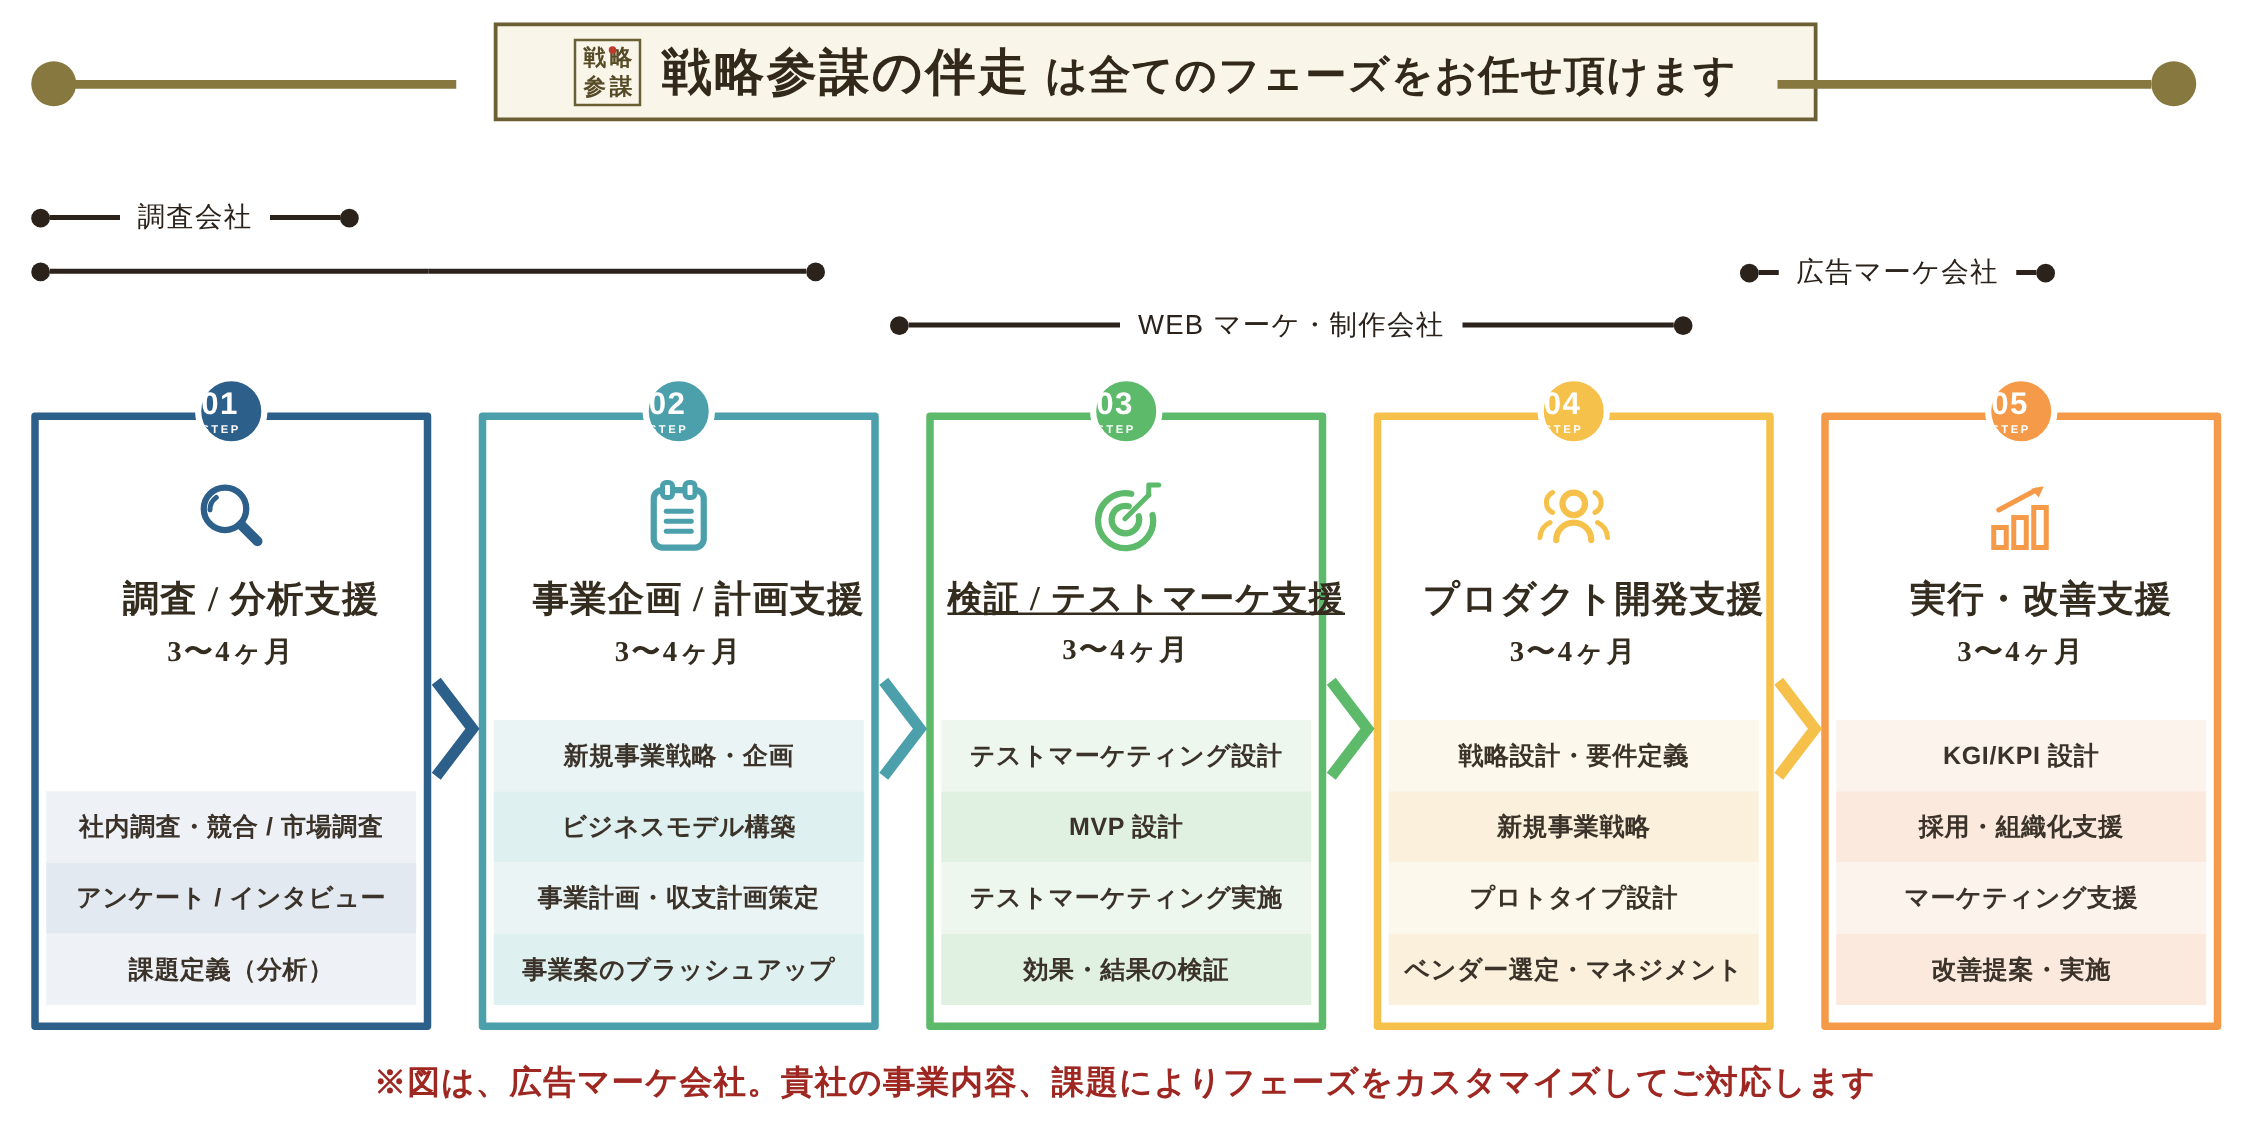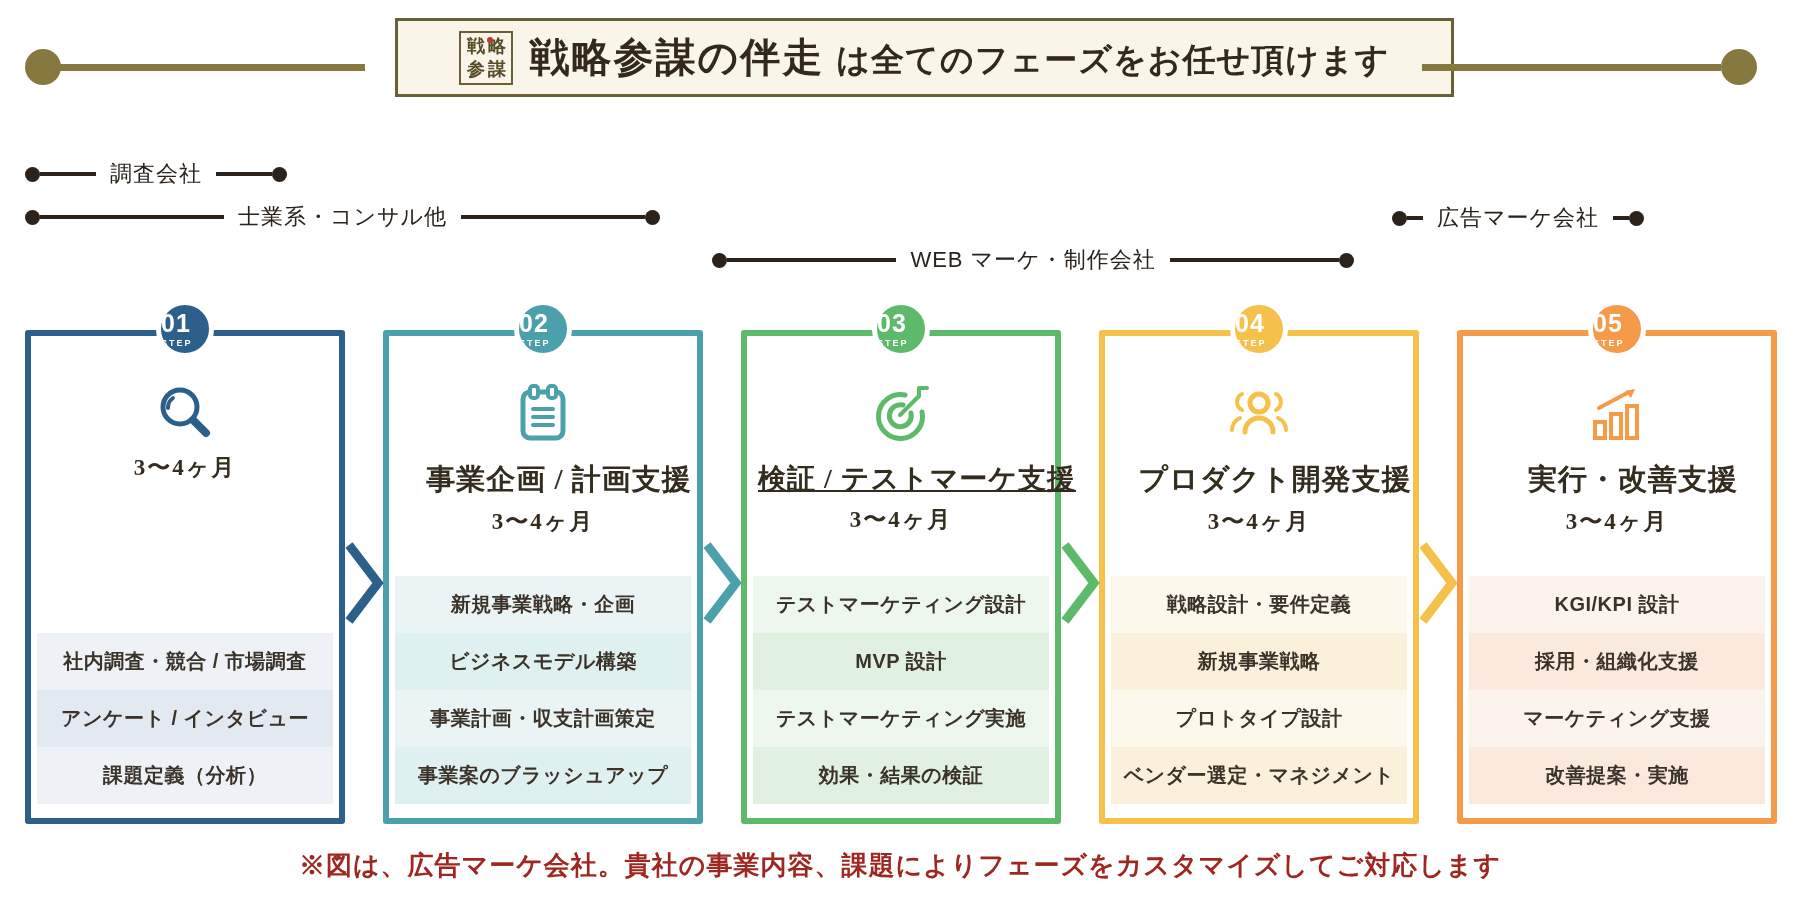--- a/index.html
+++ b/index.html
@@ -134,21 +134,20 @@
 <div class="bracket b1">
   <span class="b-dot"></span>
   <span class="b-line"></span>
   <span class="b-label">調査会社</span>
   <span class="b-line"></span>
   <span class="b-dot"></span>
 </div>
 <div class="bracket b2">
   <span class="b-dot"></span>
   <span class="b-line"></span>
-  <span class="b-label">士業系・コンサル他</span>
   <span class="b-line"></span>
   <span class="b-dot"></span>
 </div>
 <div class="bracket b3">
   <span class="b-dot"></span>
   <span class="b-line"></span>
   <span class="b-label">WEB マーケ・制作会社</span>
   <span class="b-line"></span>
   <span class="b-dot"></span>
 </div>
@@ -167,20 +166,21 @@
       <span class="badge-num">01</span>
       <span class="badge-step">STEP</span>
     </div>
     <div class="card-icon">
       <svg viewBox="0 0 64 64" fill="none" stroke="currentColor">
         <circle cx="27" cy="25" r="17" stroke-width="5"></circle>
         <path d="M20 16 a12 12 0 0 0 -5 10" stroke-width="4" stroke-linecap="round"></path>
         <line x1="40" y1="38" x2="53" y2="51" stroke-width="8" stroke-linecap="round"></line>
       </svg>
     </div>
+    <div class="card-title serif">調査 / 分析支援</div>
     <div class="card-duration">3〜4ヶ月</div>
     <div class="card-items">
       <div class="item">社内調査・競合 / 市場調査</div>
       <div class="item">アンケート / インタビュー</div>
       <div class="item">課題定義（分析）</div>
     </div>
   </div>
 
   <div class="card" style="--accent: #4ba0ab; --row-a: #ebf4f4; --row-b: #def0ef;">
     <div class="badge">

